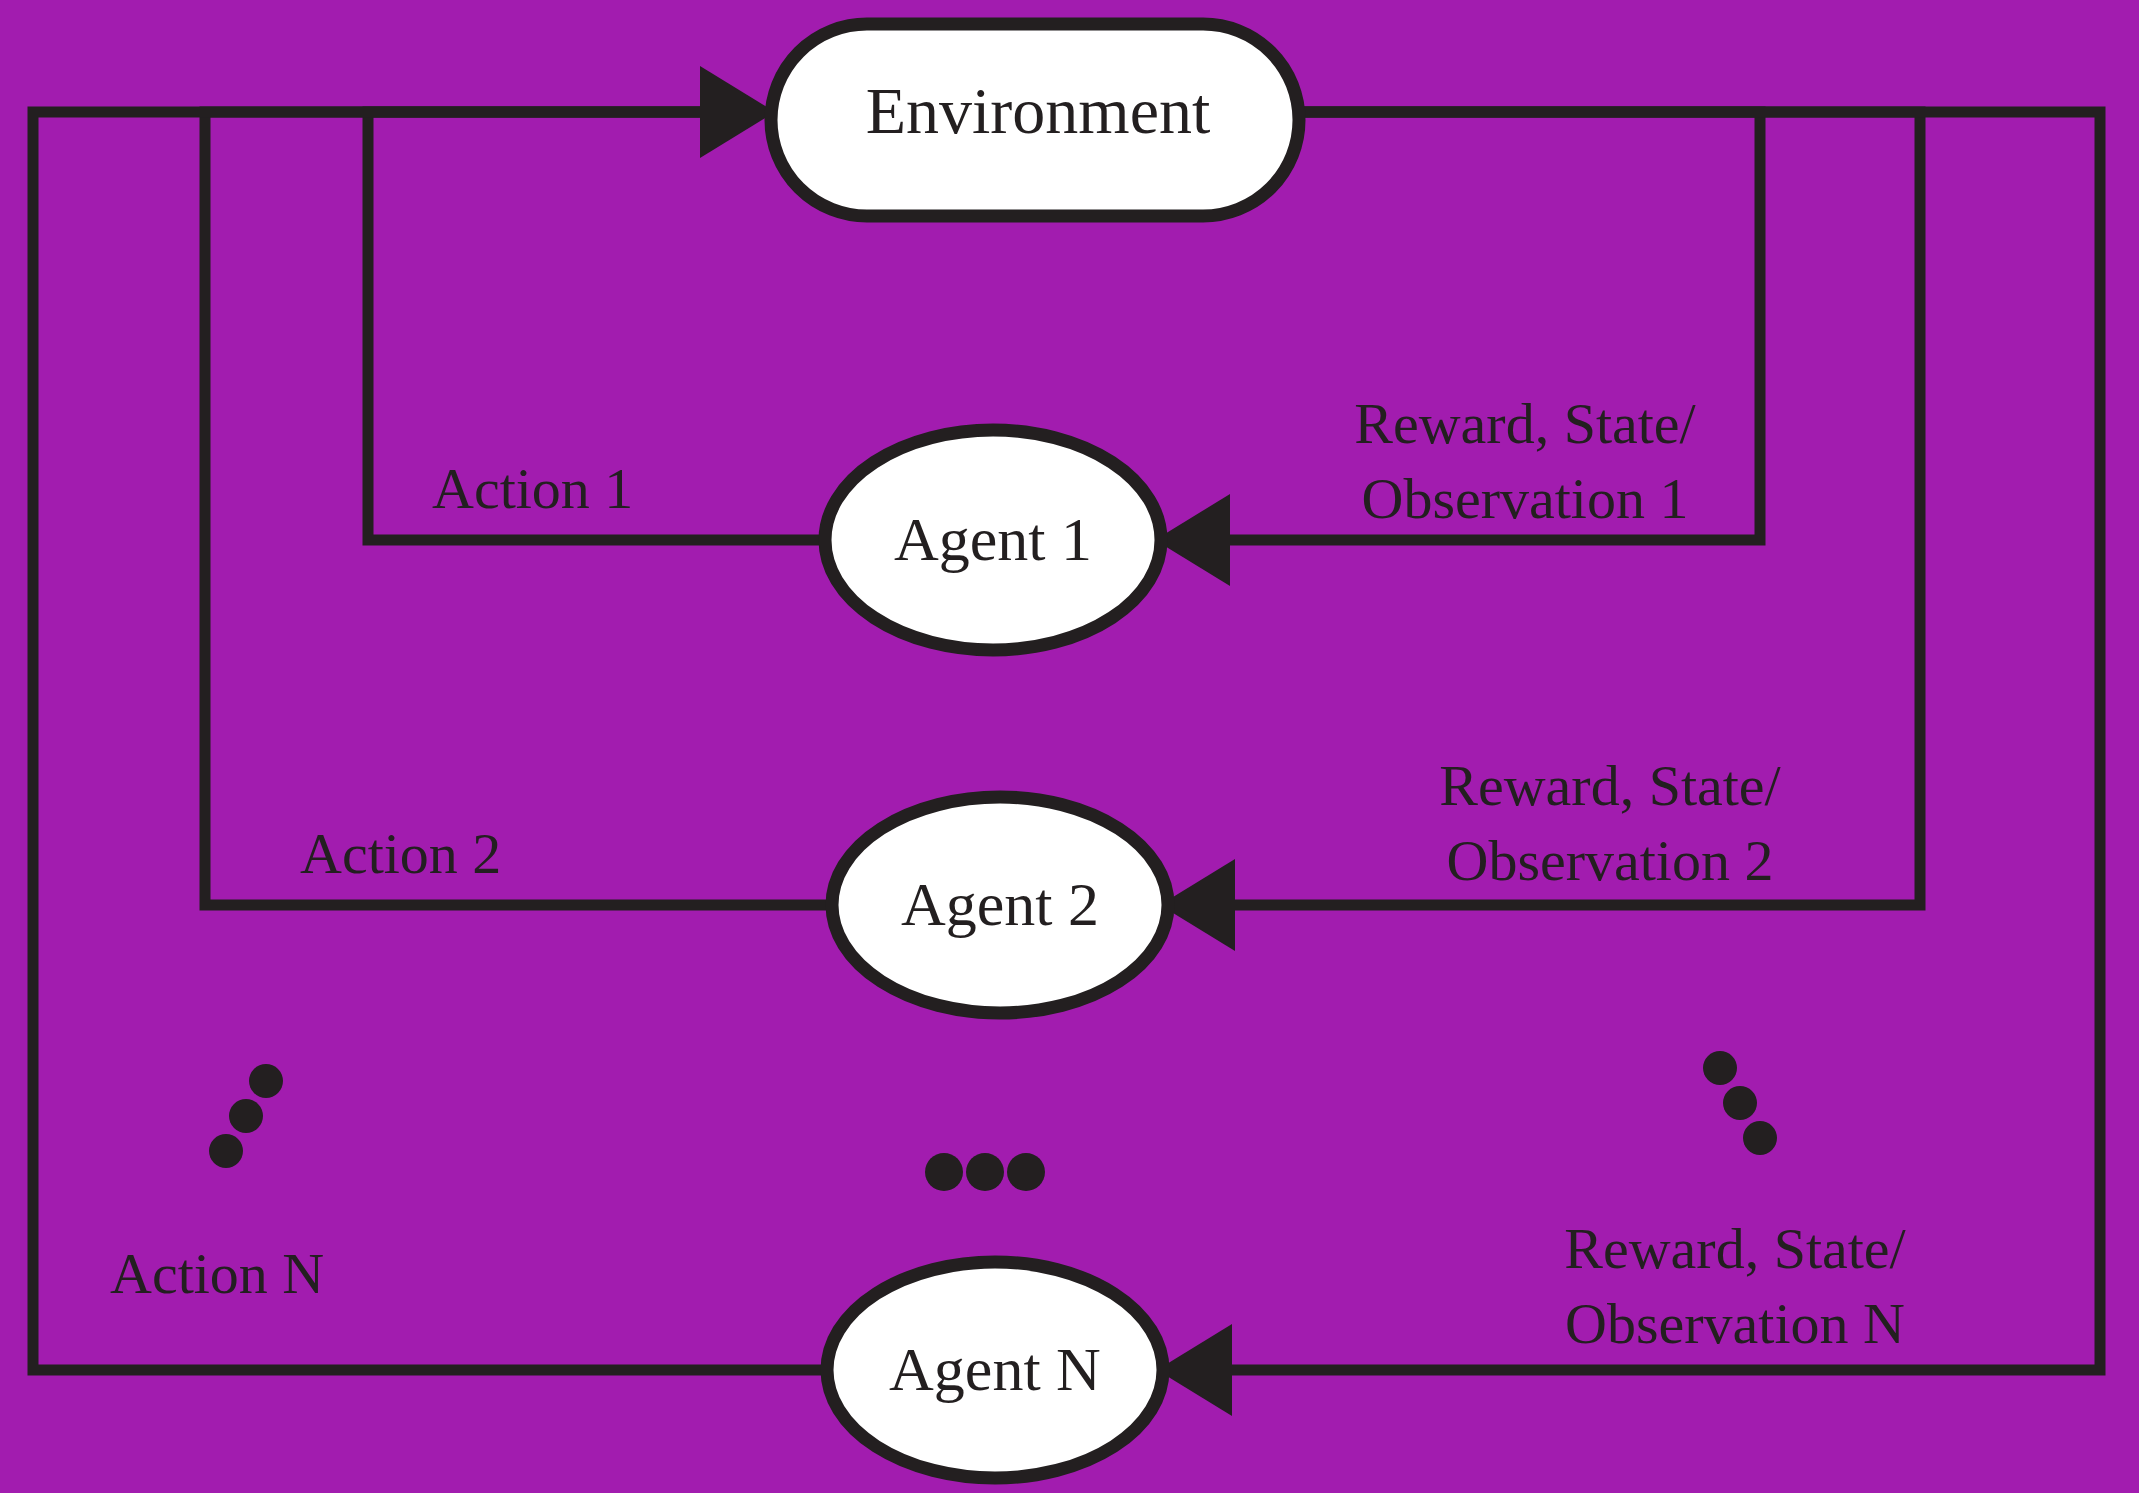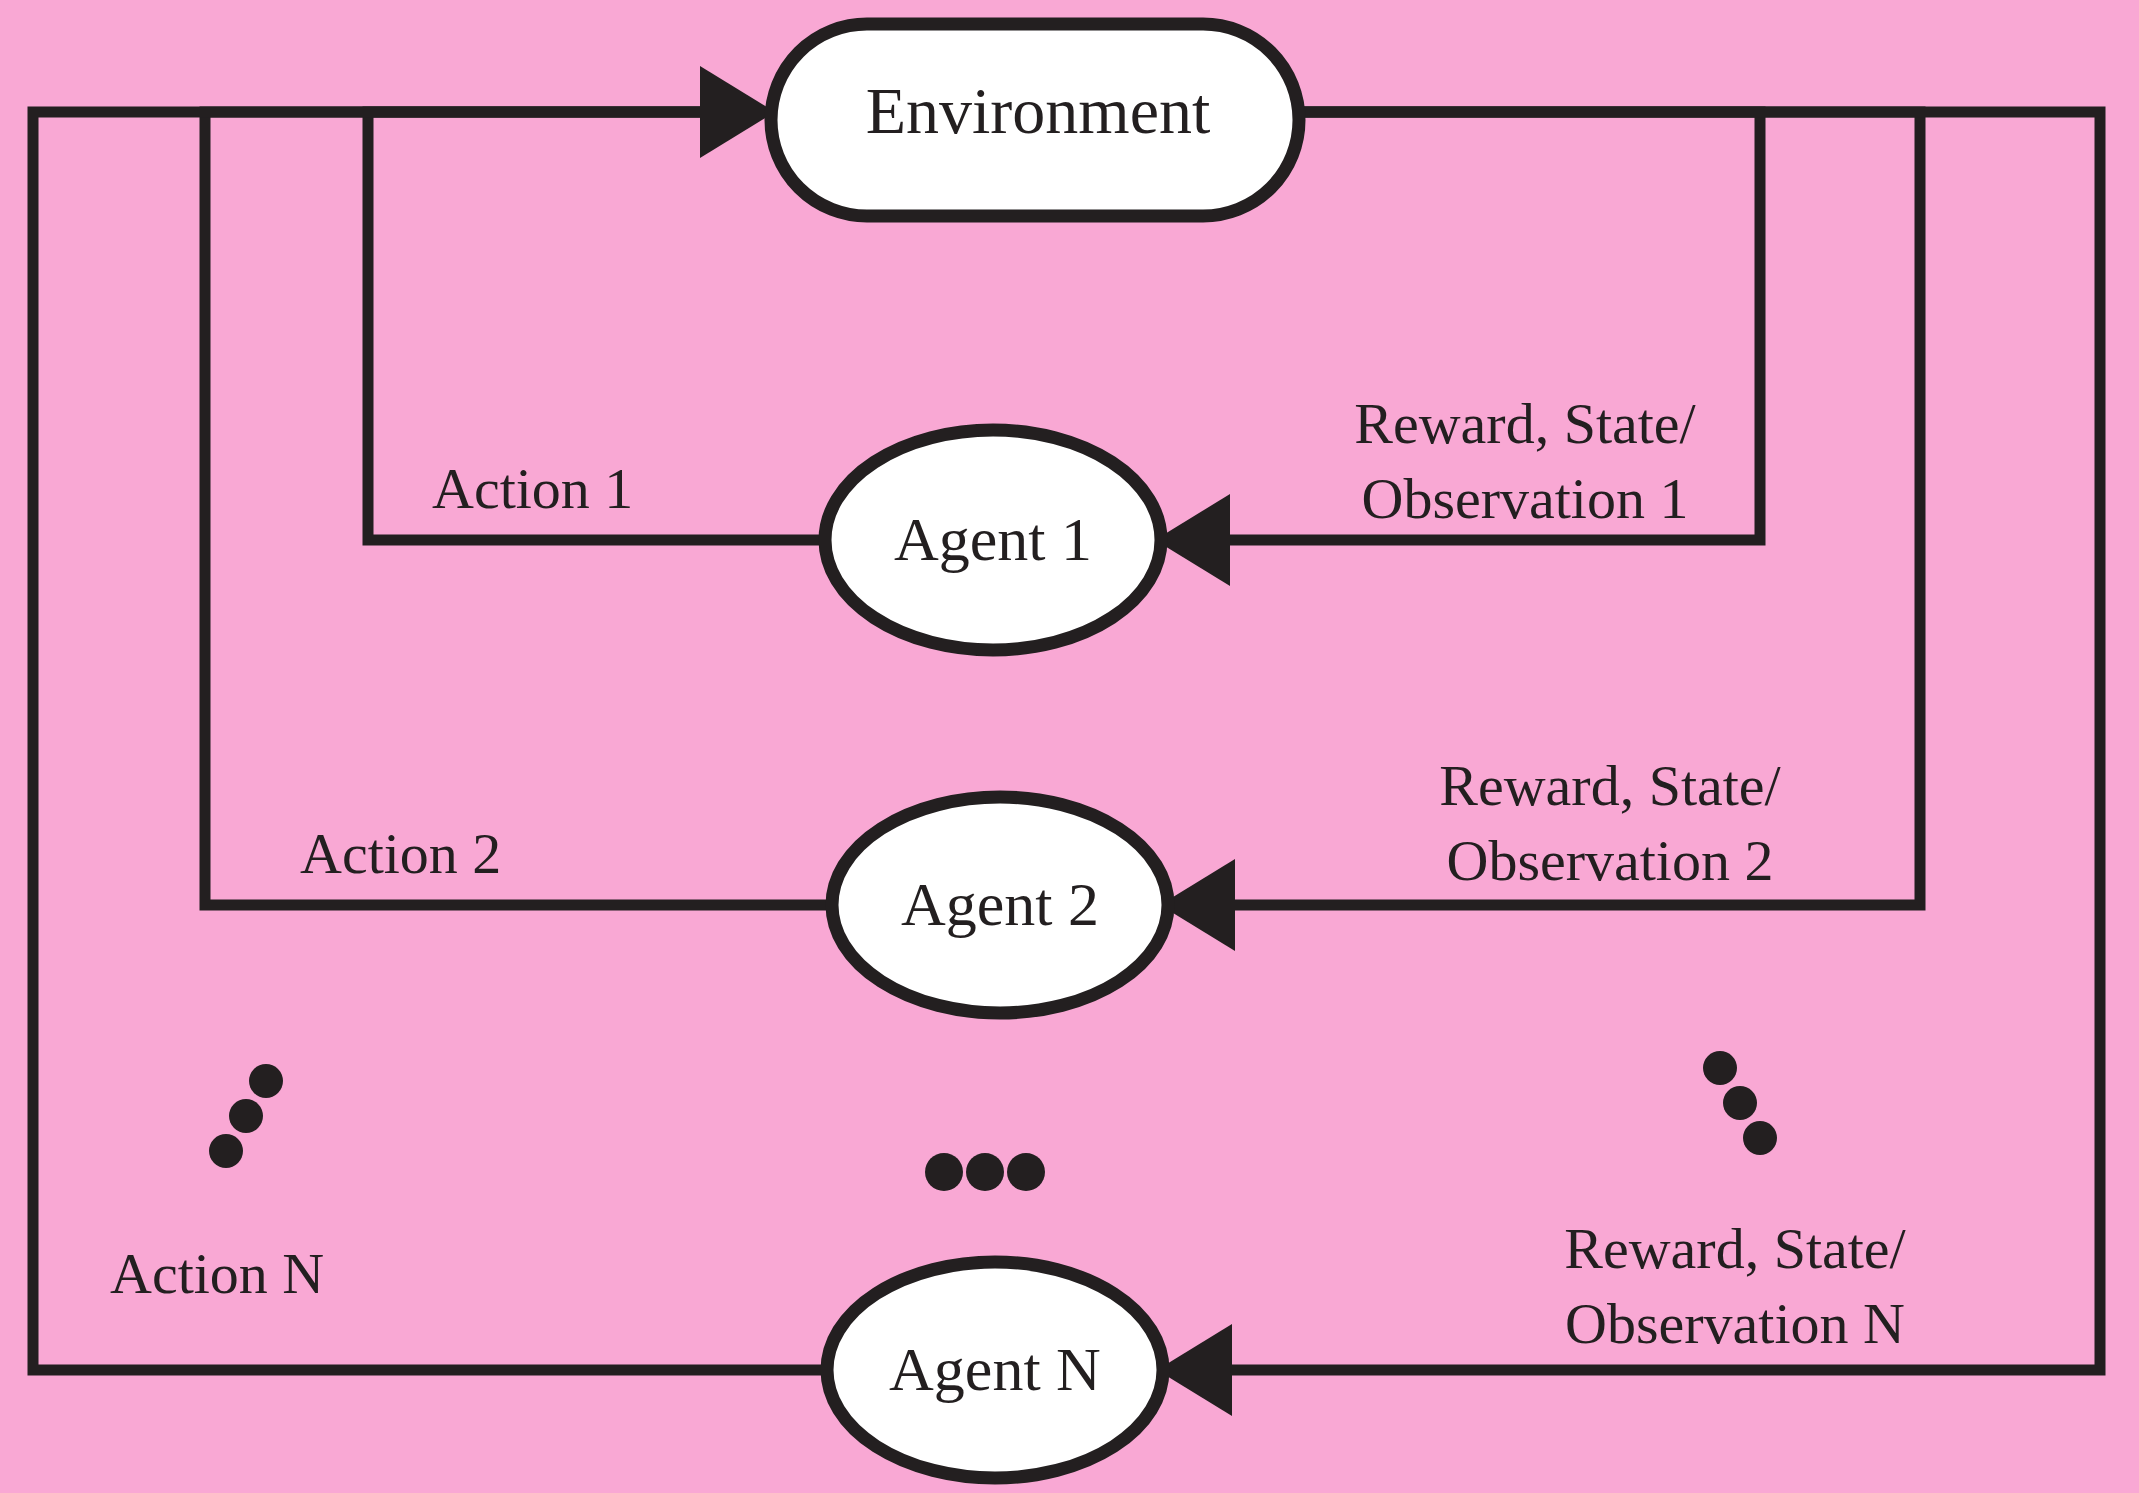--- a/index.html
+++ b/index.html
@@ -8,21 +8,21 @@
     padding: 0;
     background: #ffffff;
   }
   body {
     font-family: "Liberation Serif", "DejaVu Serif", serif;
   }
   #diagram-root {
     position: relative;
     width: 2139px;
     height: 1493px;
-    background: #f9a8d4;
+    background: #a21caf;
     overflow: hidden;
     text-align: right;
   }
   svg.diagram-canvas {
     display: block;
     width: 2139px;
     height: 1493px;
   }
   .stroke-line {
     stroke: #231f20;

